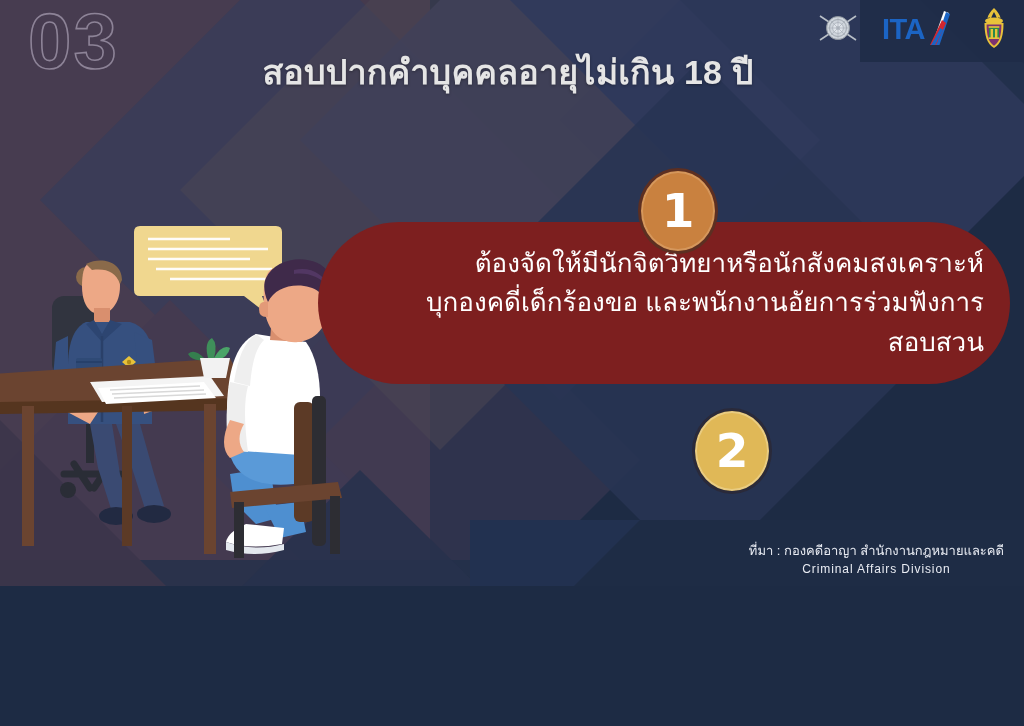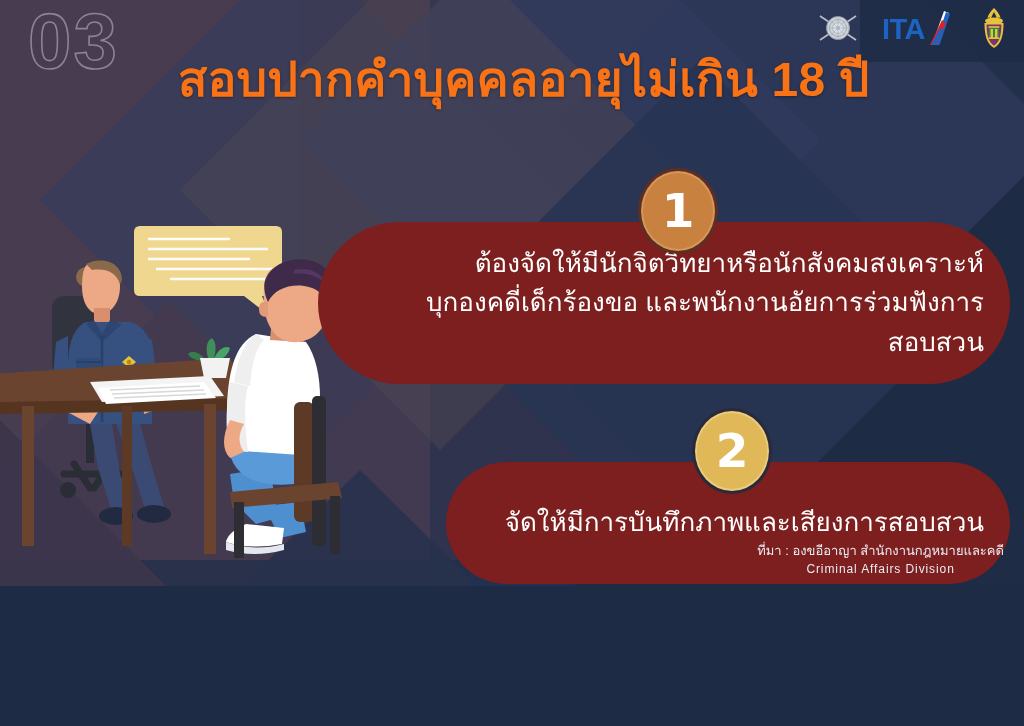--- a/index.html
+++ b/index.html
@@ -39,22 +39,22 @@
     z-index: 5;
   }
   #section-number svg { display:block; width:100%; height:100%; }
 
   #title {
     position: absolute;
     left: 178px;
     top: 52px;
     width: 660px;
     text-align: center;
-    color: #f97316;
-    font-size: 48px;
+    color: #e5e5e5;
+    font-size: 34px;
     font-weight: bold;
     letter-spacing: 0.2px;
     line-height: 1.18;
     z-index: 6;
     text-shadow: 0 1px 3px rgba(0,0,0,.35);
     white-space: nowrap;
   }
 
   
   #logo-strip {
@@ -386,27 +386,22 @@
   <div id="card-1" class="card">
     <div class="card-text">
       <div>ต้องจัดให้มีนักจิตวิทยาหรือนักสังคมสงเคราะห์</div>
       <div>บุกองคดี่เด็กร้องขอ และพนักงานอัยการร่วมฟังการสอบสวน</div>
     </div>
   </div>
   <div id="badge-1" class="badge">
     <span class="badge-num">1</span>
   </div>
 
-  <div id="card-2" class="card">
-    <div class="card-text">
-      <div>จัดให้มีการบันทึกภาพและเสียงการสอบสวน</div>
-    </div>
-  </div>
   <div id="badge-2" class="badge">
     <span class="badge-num">2</span>
   </div>
 
   <div id="footer">
-    <div class="src-line">ที่มา : องขอีอาญา สำนักงานกฎหมายและคดี</div>
+    <div class="src-line">ที่มา : กองคดีอาญา สำนักงานกฎหมายและคดี</div>
     <div class="div-line">Criminal Affairs Division</div>
   </div>
 
 </div>
 
 </body></html>

